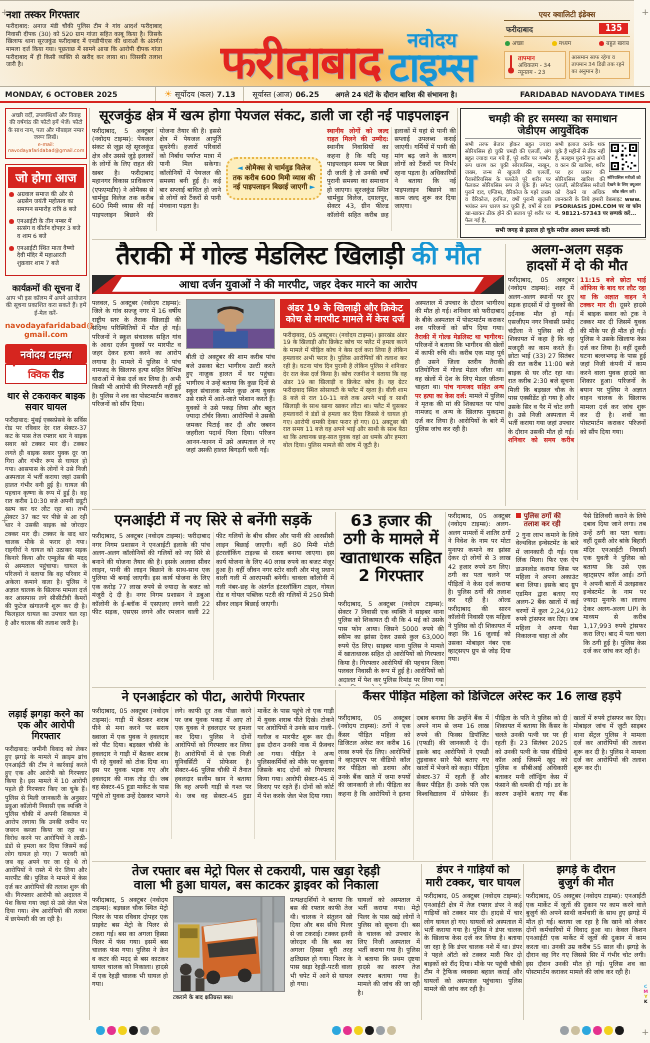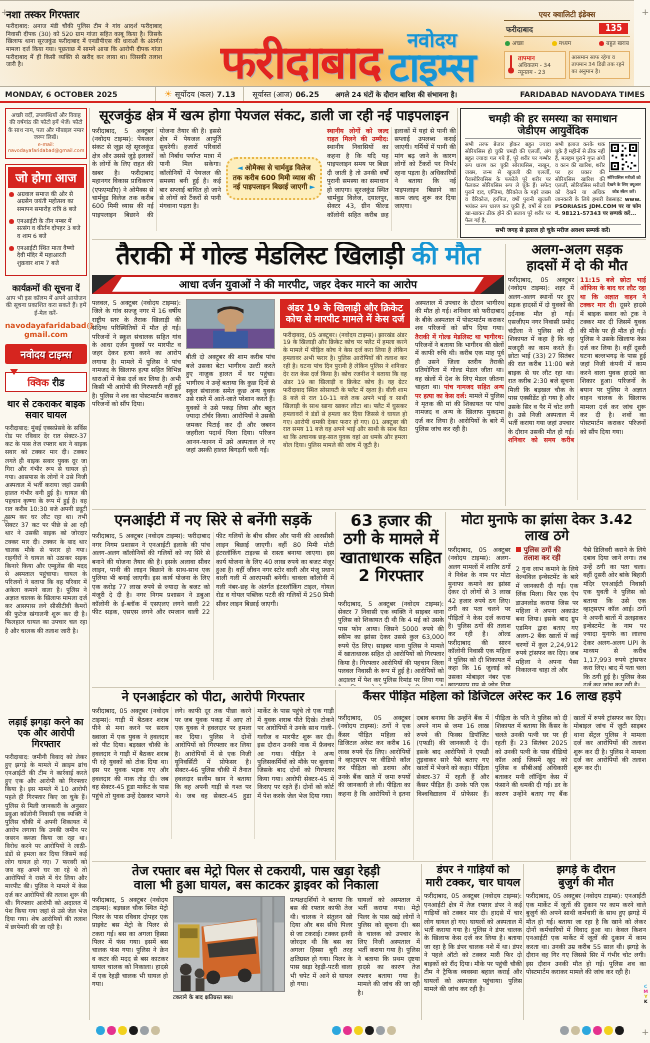--- a/index.html
+++ b/index.html
@@ -58,21 +58,21 @@
   .notice { border:1.5px solid #c9201d; padding:3px 2px; text-align:center; font-size:5.6px; line-height:1.3; color:#333; background:#fdf9ee; }
   .notice-mail { font-size:4.8px; color:#c9501d; margin-top:1px; }
   .todaybox { border:1.5px solid #c9201d; margin-top:5px; padding:3px; background:#fdf9ee; }
   .today-title { background:#d6251f; color:#fff; font-weight:800; font-size:12px; text-align:center; padding:2px 0; margin:-1px -1px 3px; }
   .today-item { display:flex; gap:3px; font-size:5.9px; line-height:1.3; color:#222; margin-bottom:4px; text-align:left; }
   .bullet { width:5px; height:5px; border-radius:50%; background:#d6251f; flex:none; margin-top:1px; }
   .notify-title { font-weight:800; font-size:8.5px; text-align:center; margin-top:6px; color:#111; }
   .notify-body { font-size:5.9px; text-align:center; color:#333; line-height:1.3; margin-top:2px; }
   .side-mail { text-align:center; font-weight:800; color:#d9531e; font-size:7.5px; line-height:1.25; margin-top:3px; }
   .side-logo { background:#d6251f; color:#fff; font-weight:900; text-align:center; font-size:10px; padding:3px 0; margin-top:5px; border-radius:2px; text-shadow:1px 1px 0 #7a0f0c; }
-  .quickread { border:1.5px solid #c9201d; margin-top:8px; text-align:center; font-weight:900; font-size:10px; padding:2px 0; position:relative; background:#fff; }
+  .quickread { border:1.5px solid #c9201d; margin-top:0; text-align:center; font-weight:900; font-size:10px; padding:2px 0; position:relative; background:#fff;font-family:Liberation Serif, serif; }
   .quickread .tri { position:absolute; left:4px; top:-4px; width:0; height:0; border-left:4px solid transparent; border-right:4px solid transparent; border-top:6px solid #d6251f; }
   .qr-red { color:#d6251f; } .qr-blk { color:#111; }
   .side-art { margin-top:7px; }
   .side-h { font-weight:800; font-size:9.5px; text-align:center; color:#101010; line-height:1.15; margin-bottom:3px; }
   .side-body { font-size:6.1px; line-height:1.33; text-align:justify; color:#22201d; }
 
   
   .pipe-h { font-size:13.5px; margin-bottom:3px; }
   .pipe-row { display:flex; gap:5px; height:104px; }
   .pipe-col { flex:1; }
@@ -364,21 +364,20 @@
 
   <div class="sec" style="left:338px; top:512px; width:106px; height:174px;">
     <div class="hl f63-h">
       <div>63 हजार की ठगी के मामले में</div>
       <div>खाताधारक सहित 2 गिरफ्तार</div>
     </div>
     <div class="body-txt" style="height:144px;">फरीदाबाद, 5 अक्टूबर (नवोदय टाइम्स): सेक्टर 7 निवासी एक व्यक्ति ने साइबर थाना पुलिस को शिकायत दी थी कि 4 मई को उसके पास फोन आया। जिसने 5000 रुपये की स्कीम का झांसा देकर उससे कुल 63,000 रुपये ऐंठ लिए। साइबर थाना पुलिस ने मामले में खाताधारक सहित दो आरोपियों को गिरफ्तार किया है। गिरफ्तार आरोपियों की पहचान जिला पलवल निवासी के रूप में हुई है। आरोपियों को अदालत में पेश कर पुलिस रिमांड पर लिया गया है। पुलिस खाते में आए रुपयों की जानकारी जुटा रही है।</div>
   </div>
 
   <div class="sec" style="left:448px; top:512px; width:198px; height:174px;">
-    <div class="hl profit-h">मोटा मुनाफे का झांसा देकर 3.42 लाख ठगे</div>
     <div style="display:flex; gap:5px; height:148px;">
       <div class="body-txt" style="flex:1;">फरीदाबाद, 05 अक्टूबर (नवोदय टाइम्स): अलग-अलग मामलों में शातिर ठगों ने निवेश के नाम पर मोटा मुनाफा कमाने का झांसा देकर दो लोगों से 3 लाख 42 हजार रुपये ठग लिए। ठगी का पता चलने पर पीड़ितों ने केस दर्ज कराया है। पुलिस ठगों की तलाश कर रही है। ओल्ड फरीदाबाद की सारन कॉलोनी निवासी एक महिला ने पुलिस को दी शिकायत में कहा कि 16 जुलाई को उसका मोबाइल नंबर एक व्हाट्सएप ग्रुप से जोड़ दिया गया।</div>
       <div style="flex:1;">
         <div class="subhead-flag">
             <span class="sq"></span>
             <span>पुलिस ठगों की तलाश कर रही</span>
           </div>
         <div class="body-txt">2 गुना लाभ कमाने के लिये वेल्थविल इन्वेस्टमेंट के बारे में जानकारी दी गई। एक लिंक मिला। फिर एक ऐप डाउनलोड कराया जिस पर महिला ने अपना अकाउंट बना लिया। इसके बाद ग्रुप एडमिन द्वारा बताए गए अलग-2 बैंक खातों में कई चरणों में कुल 2,24,912 रुपये ट्रांसफर कर दिए। जब महिला ने अपना पैसा निकालना चाहा तो और</div>
       </div>
       <div class="body-txt" style="flex:1;">पैसे डिलिवरी कराने के लिये दबाव दिया जाने लगा। तब उन्हें ठगी का पता चला। वहीं दूसरी ओर बांके बिहारी मंदिर एनआईटी निवासी एक युवती ने पुलिस को बताया कि उसे एक व्हाट्सएप कॉल आई। ठगों ने अपनी बातों में उलझाकर इन्वेस्टमेंट के नाम पर ज्यादा मुनाफे का लालच देकर अलग-अलग UPI के माध्यम से करीब 1,17,993 रुपये ट्रांसफर करा लिए। बाद में पता चला कि ठगी हुई है। पुलिस केस दर्ज कर जांच कर रही है।</div>

